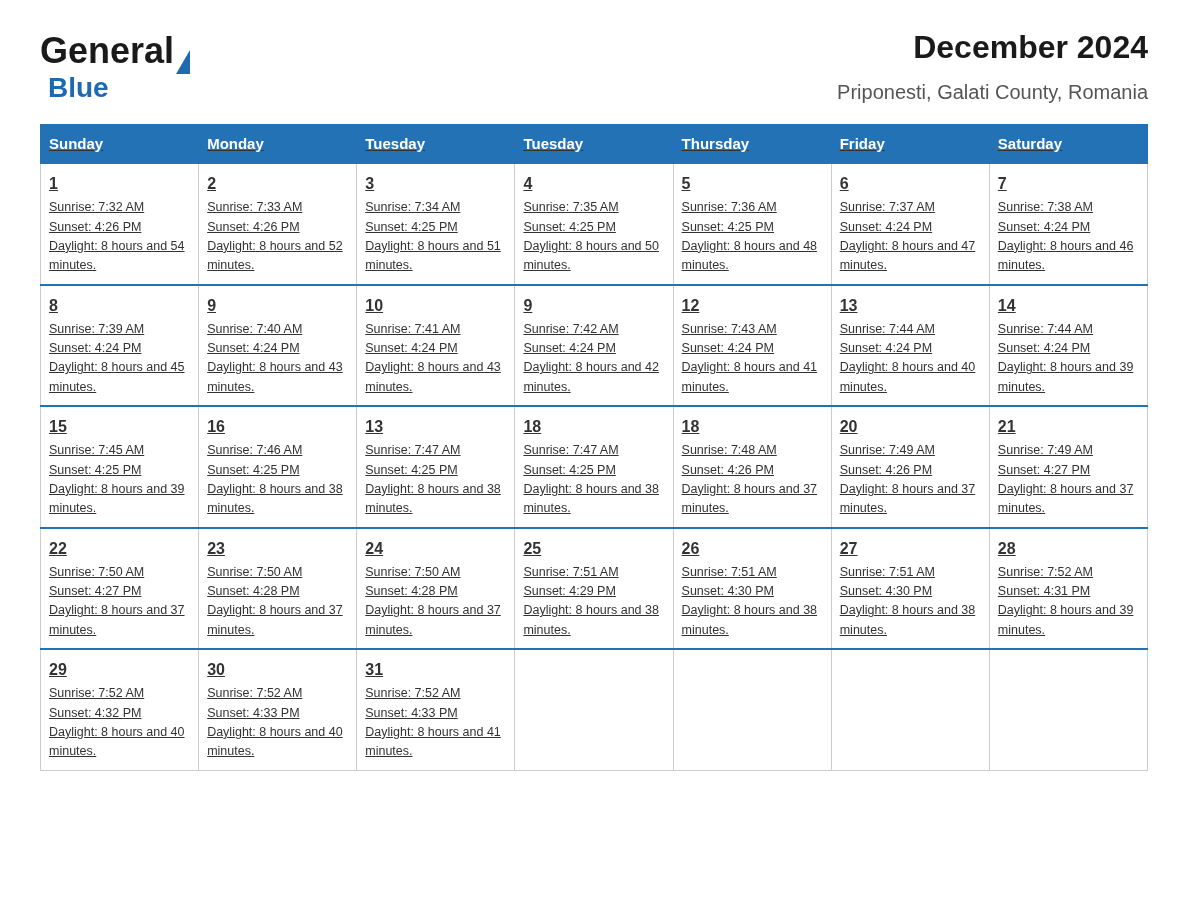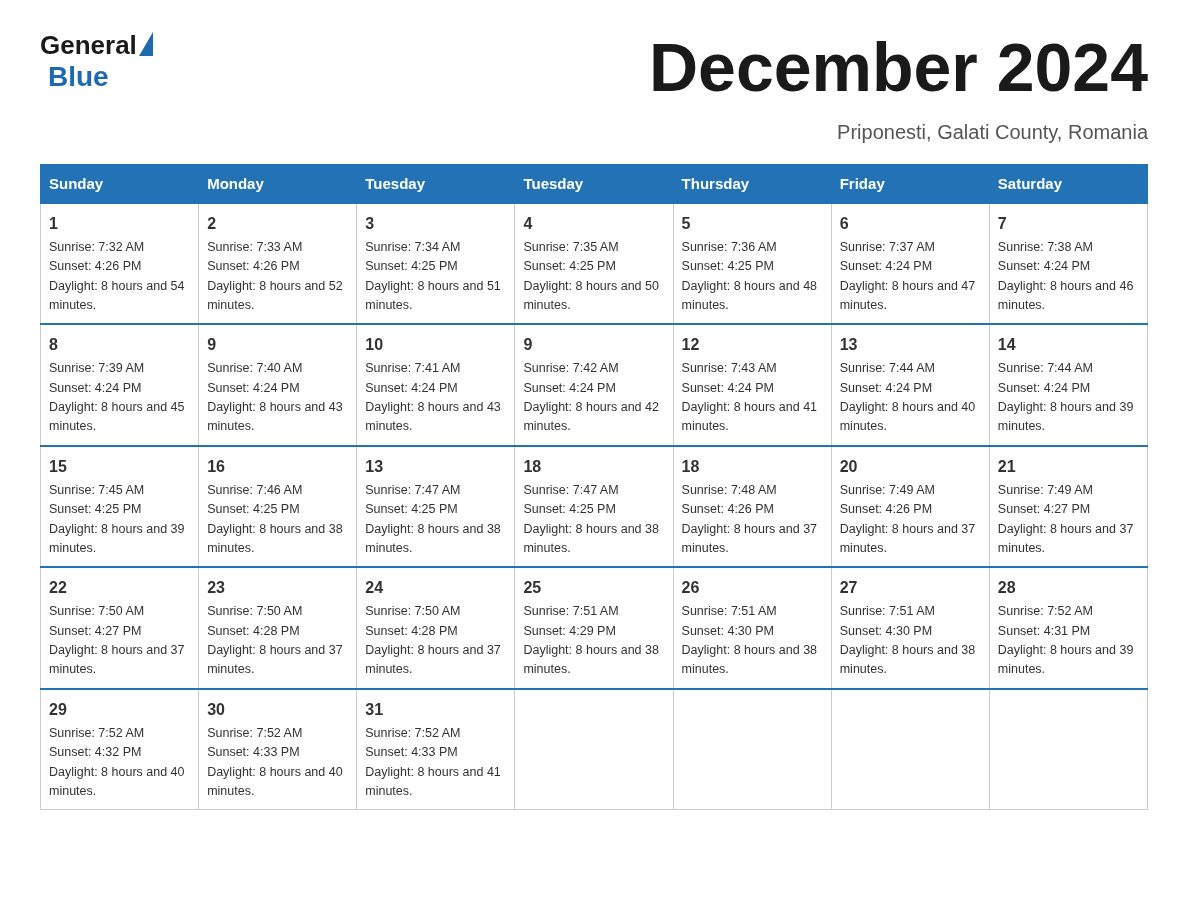--- a/index.html
+++ b/index.html
@@ -17,22 +17,22 @@
       align-items: flex-start;
       margin-bottom: 20px;
     }
     .logo {
       display: flex;
       flex-direction: column;
       align-items: flex-start;
     }
     .logo-text {
       display: flex;
-      align-items: flex-start;
-      font-size: 26px;
+      align-items: flex-end;
+      font-size: 36px;
       font-weight: bold;
       color: #1a1a1a;
     }
     .logo-general {
       color: #1a1a1a;
     }
     .logo-triangle {
       display: inline-block;
       width: 0;
       height: 0;
@@ -45,34 +45,35 @@
     }
     .logo-blue {
       color: #1e6ab0;
       font-size: 28px;
       font-weight: bold;
     }
     .title-block {
       text-align: right;
     }
     .calendar-title {
-      font-size: 68px;
+      font-size: 32px;
       font-weight: bold;
       color: #1a1a1a;
       line-height: 1.1;
     }
     .calendar-subtitle {
       font-size: 20px;
       color: #555;
       margin-top: 16px;
     }
     table {
       width: 100%;
       border-collapse: collapse;
       table-layout: fixed;
+      text-decoration: underline;
     }
     thead tr th {
       background-color: #2272b5;
       color: #fff;
       padding: 10px 8px;
       font-size: 15px;
       font-weight: bold;
       text-align: left;
       border: 1px solid #2272b5;
     }

